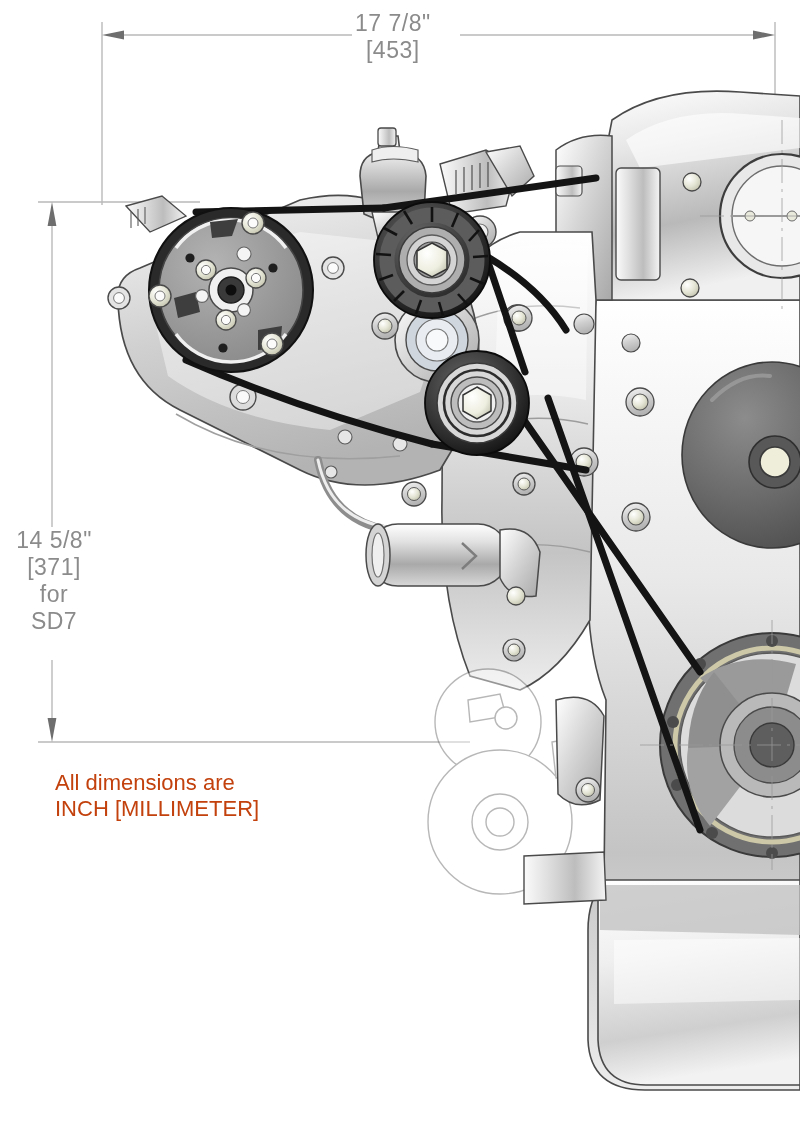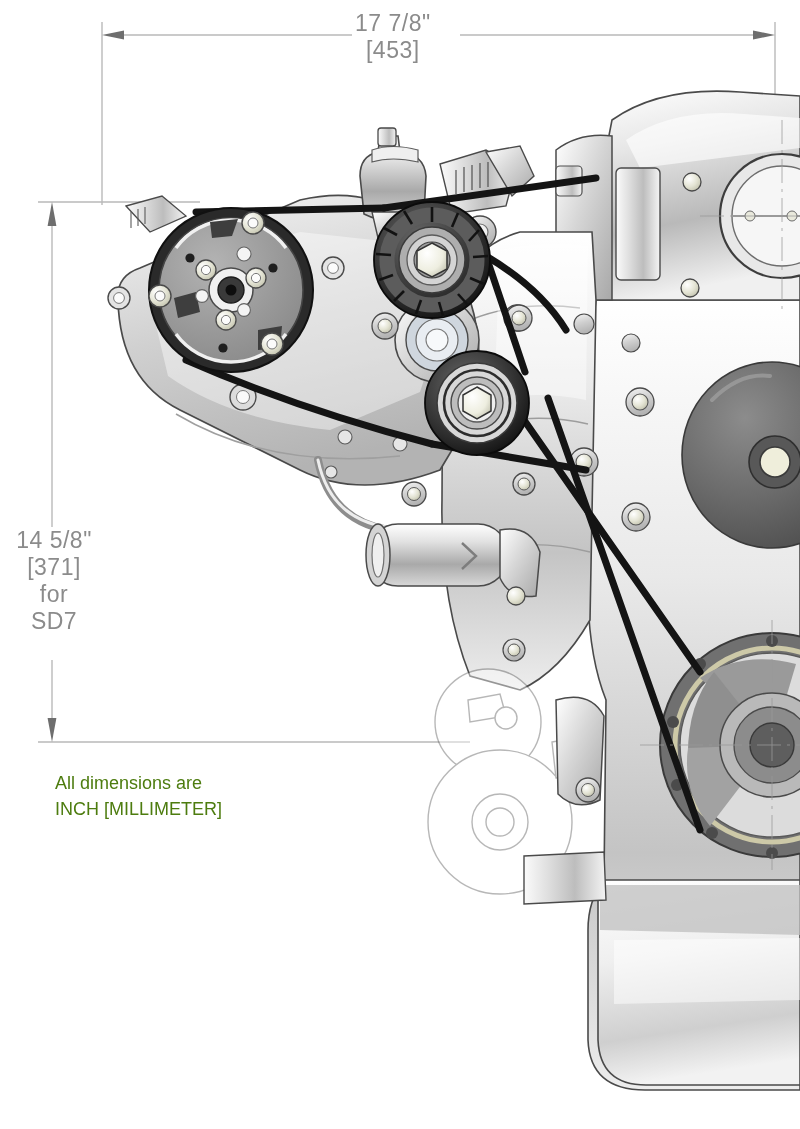--- a/index.html
+++ b/index.html
@@ -4,21 +4,21 @@
 <style>
   html,body{margin:0;padding:0;background:#ffffff;}
   body{width:800px;height:1129px;overflow:hidden;
        font-family:"Liberation Sans","DejaVu Sans",sans-serif;}
   #stage{position:relative;width:800px;height:1129px;background:#fff;}
   #art{position:absolute;left:0;top:0;width:800px;height:1129px;}
   .dimtext{position:absolute;color:#8b8b8b;font-size:23px;line-height:27px;
            letter-spacing:0.5px;white-space:pre;font-weight:400;}
   #dim-h-text{left:355px;top:10px;text-align:center;}
   #dim-v-text{left:8px;top:527px;text-align:center;width:92px;}
-  #note{position:absolute;left:55px;top:770px;color:#4d7c0f;font-size:18px;
+  #note{position:absolute;left:55px;top:770px;color:#c2410c;font-size:22px;
         line-height:26px;white-space:pre;font-weight:400;}
 </style>
 </head>
 <body>
 
 <div id="stage">
 
   <svg id="art" viewBox="0 0 800 1129">
     <defs>
       <linearGradient id="gMetalV" x1="0" y1="0" x2="0" y2="1">

